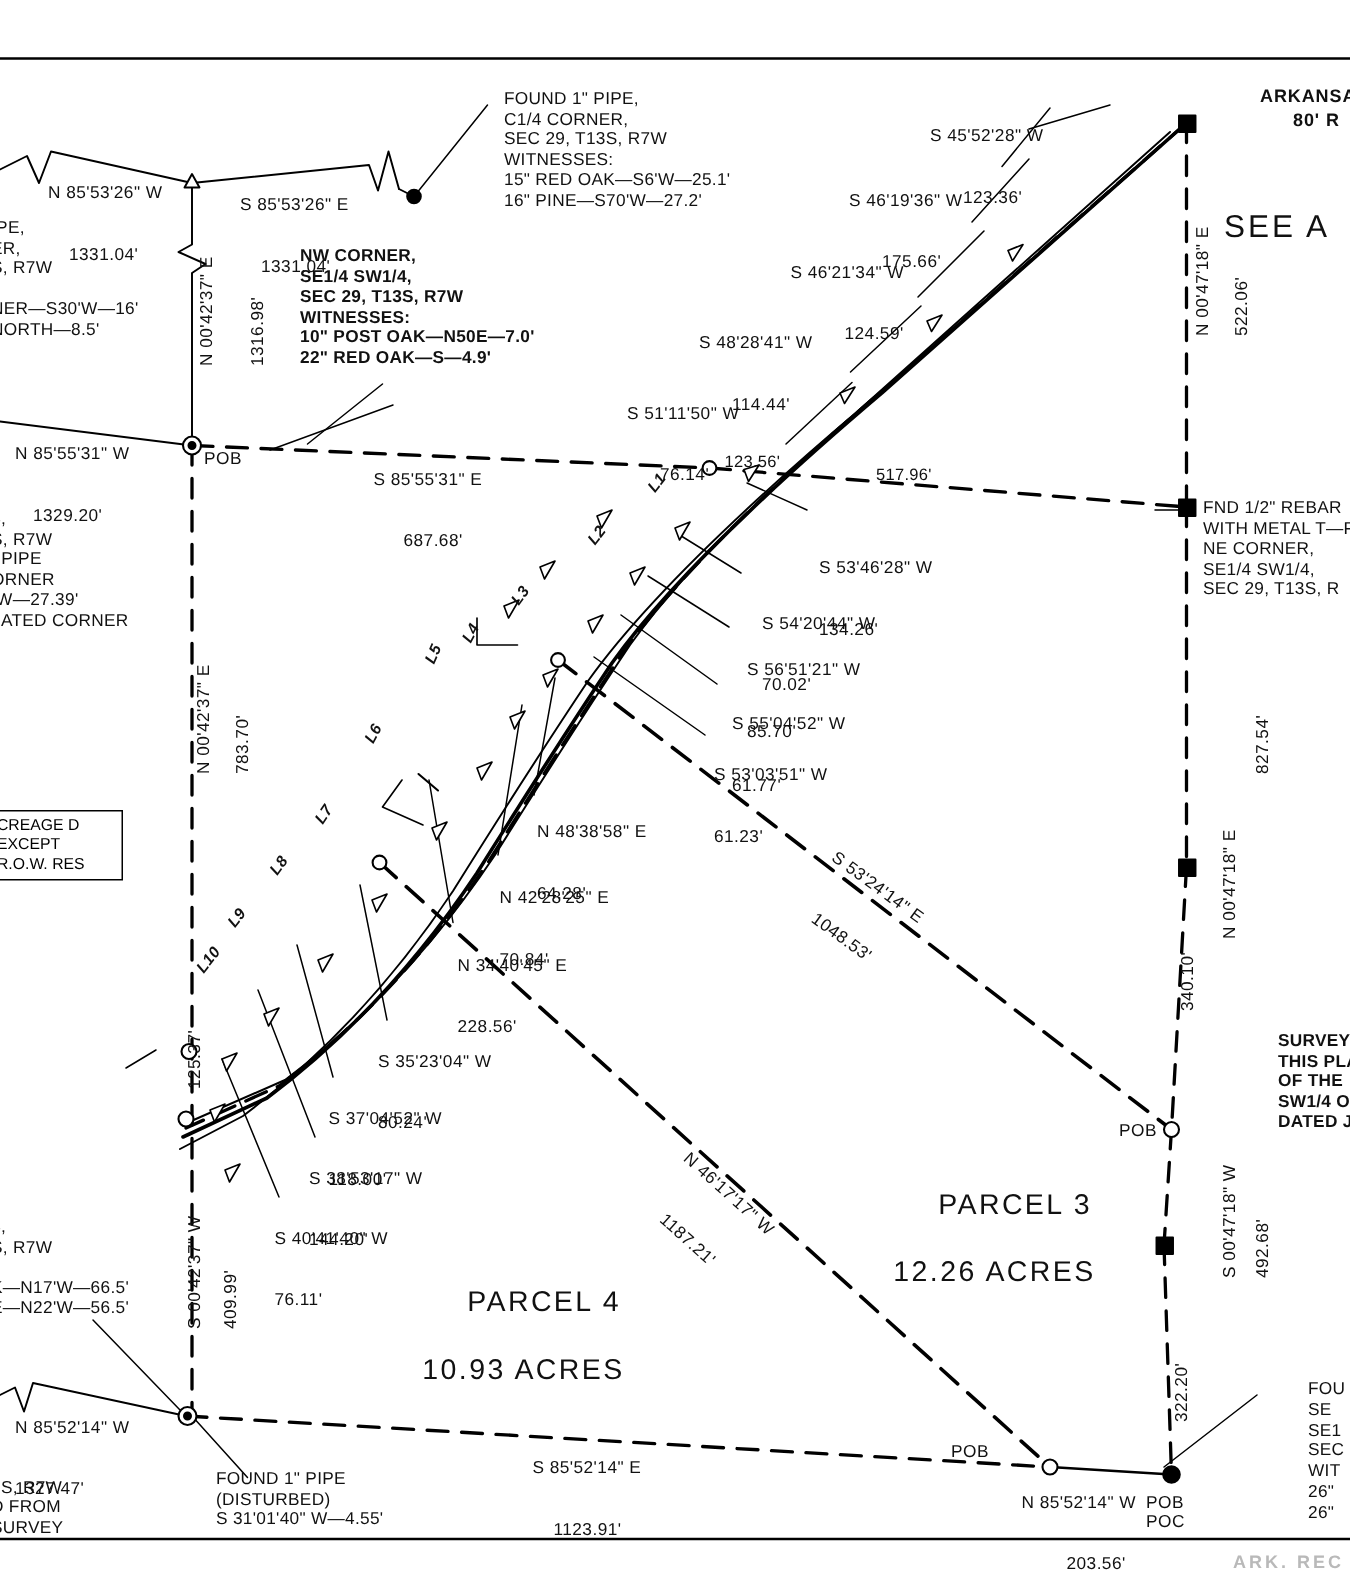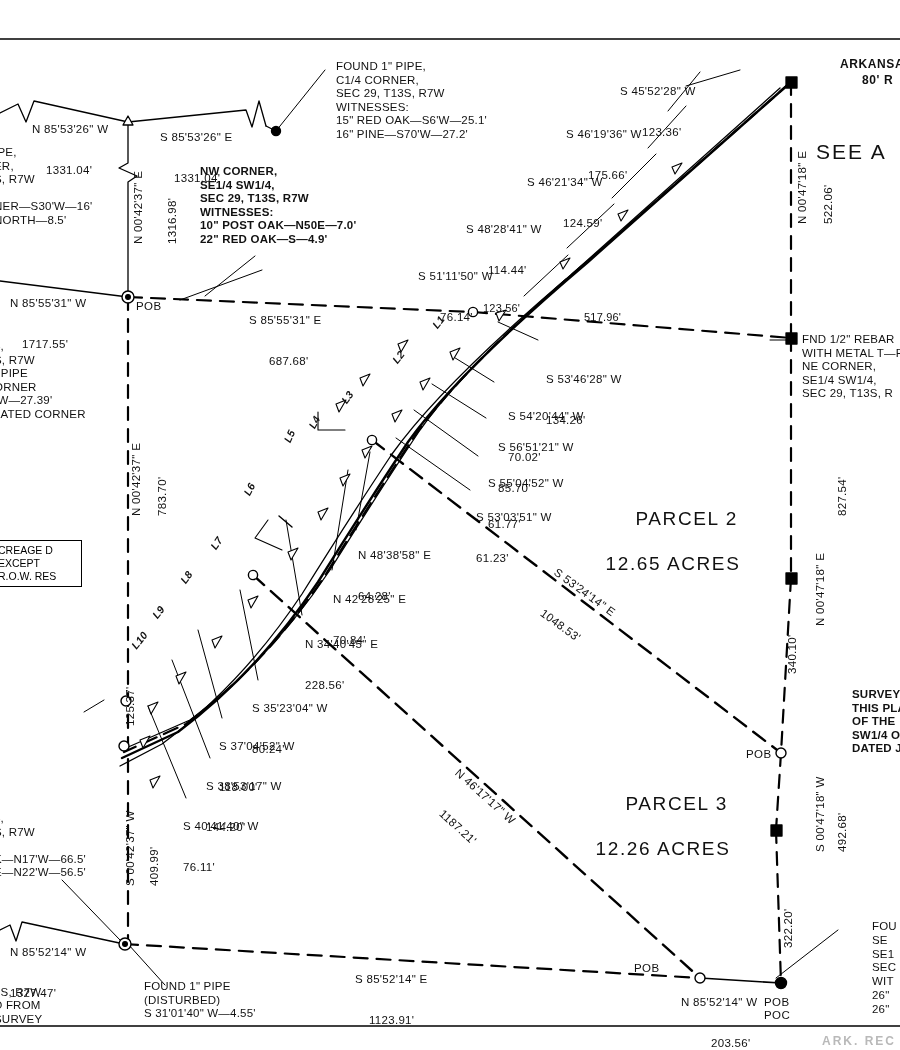--- a/index.html
+++ b/index.html
@@ -189,21 +189,21 @@
 
   <div class="lbl bearing vert rot90" style="left:118px;top:258px;">
     <span>N 00'42'37" E</span>
   </div>
   <div class="lbl bearing vert rot90" style="left:152px;top:258px;">
     <span>1316.98'</span>
   </div>
 
   <div class="lbl bearing" style="left:10px;top:270px;">
     <span class="d">N 85'55'31" W</span>
-    <span class="d" style="margin-left:12px">1717.55'</span>
+    <span class="d" style="margin-left:12px">1329.20'</span>
   </div>
 
   <div class="lbl pob" style="left:136px;top:300px;">POB</div>
 
   <div class="lbl bearing" style="left:249px;top:287px;">
     <span class="d">S 85'55'31" E</span>
     <span class="d" style="margin-left:20px">687.68'</span>
   </div>
 
   <div class="lbl b" style="left:483px;top:302px;">123.56'</div>
@@ -291,27 +291,27 @@
   <div class="lbl lline" style="left:392px;top:351px;transform:rotate(-52deg);">L2</div>
   <div class="lbl lline" style="left:341px;top:391px;transform:rotate(-54deg);">L3</div>
   <div class="lbl lline" style="left:308px;top:416px;transform:rotate(-62deg);">L4</div>
   <div class="lbl lline" style="left:283px;top:430px;transform:rotate(-66deg);">L5</div>
   <div class="lbl lline" style="left:243px;top:483px;transform:rotate(-62deg);">L6</div>
   <div class="lbl lline" style="left:210px;top:537px;transform:rotate(-56deg);">L7</div>
   <div class="lbl lline" style="left:180px;top:571px;transform:rotate(-54deg);">L8</div>
   <div class="lbl lline" style="left:152px;top:606px;transform:rotate(-52deg);">L9</div>
   <div class="lbl lline" style="left:130px;top:634px;transform:rotate(-52deg);">L10</div>
 
-  <div class="lbl parcel" style="left:588px;top:486px;width:170px;">
-    <span>PARCEL 2</span>
-    <span class="ac">12.65 ACRES</span>
-  </div>
   <div class="lbl parcel" style="left:578px;top:771px;width:170px;">
     <span>PARCEL 3</span>
     <span class="ac">12.26 ACRES</span>
+  </div>
+  <div class="lbl parcel" style="left:264px;top:836px;width:170px;">
+    <span>PARCEL 4</span>
+    <span class="ac">10.93 ACRES</span>
   </div>
 
   <div class="lbl note" style="left:-6px;top:340px;">4,
 S, R7W
   PIPE
 ORNER
  W—27.39'
 LATED CORNER</div>
 
   <div class="boxnote" style="left:-8px;top:540px;width:78px;">CREAGE

